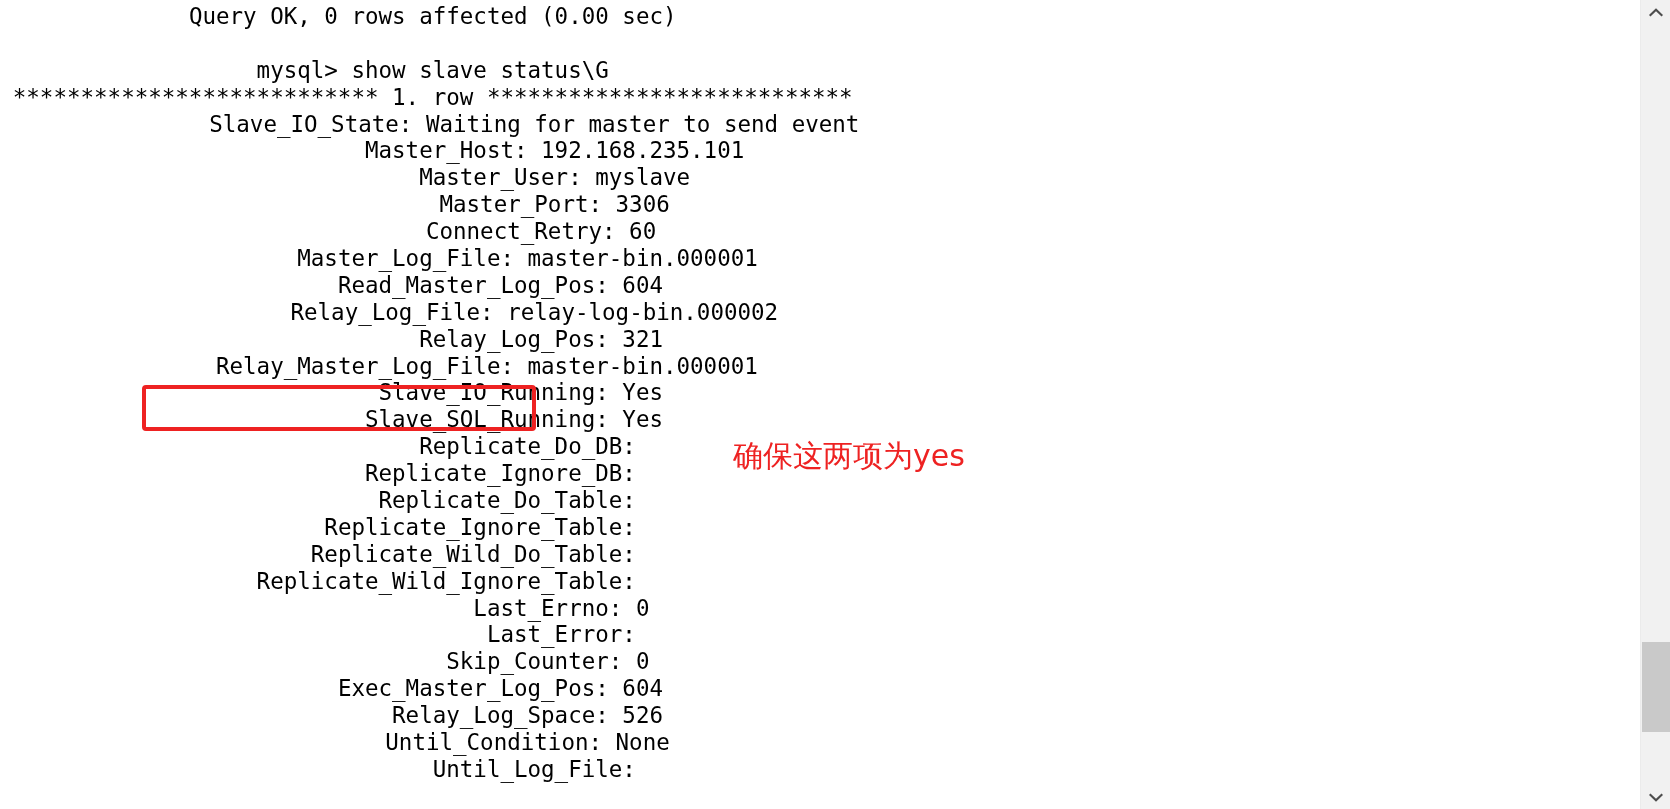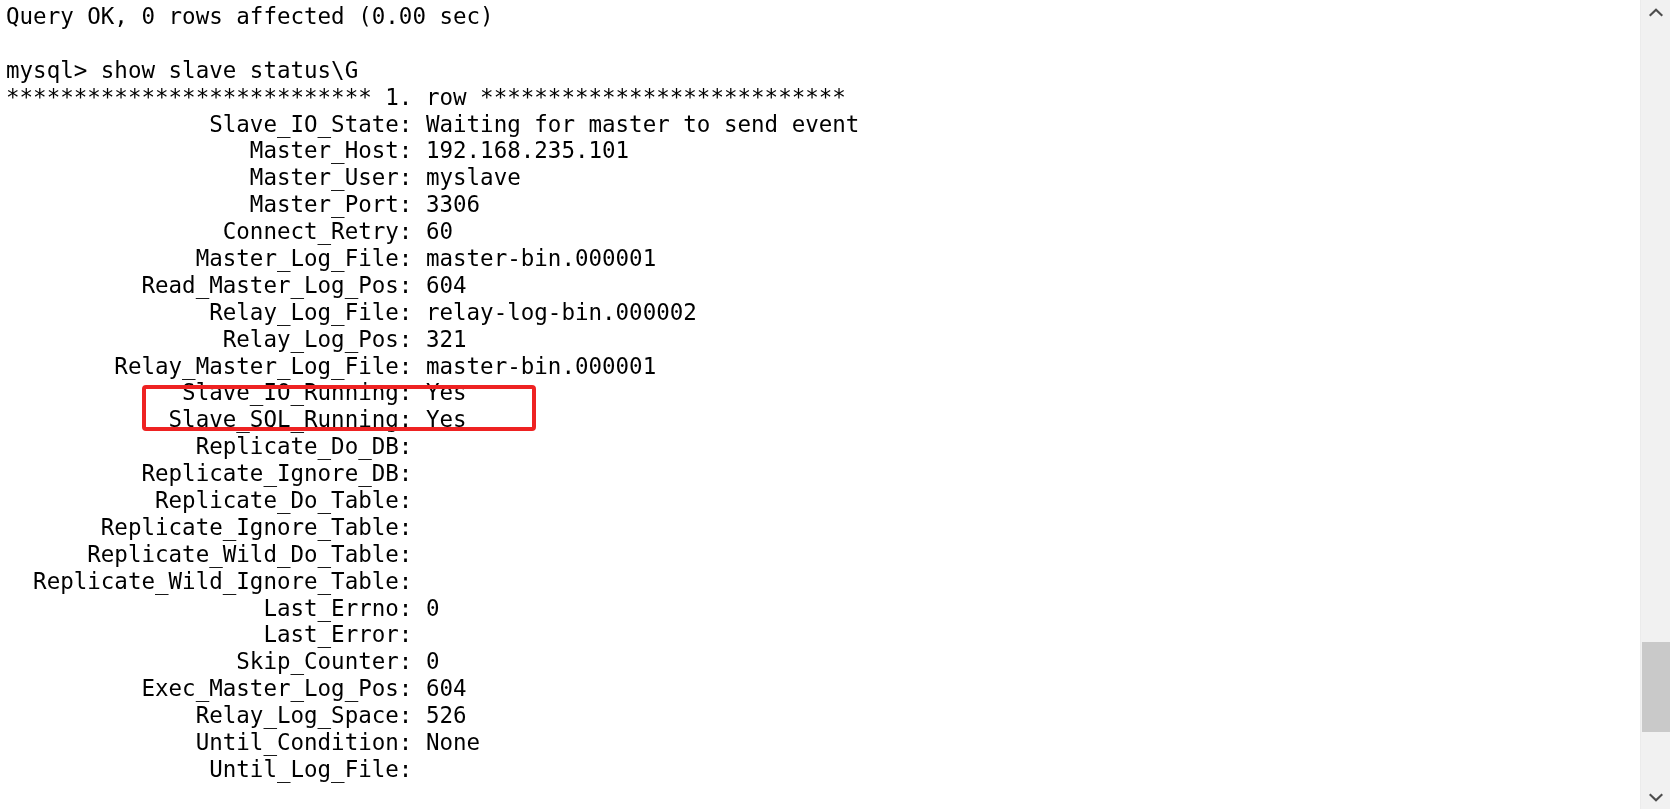--- a/index.html
+++ b/index.html
@@ -44,20 +44,21 @@
     line-height: 26.9px;
     color: #000000;
     white-space: pre;
     letter-spacing: 0px;
   }
 
   .tline {
     display: block;
     height: 26.9px;
     white-space: pre;
+    text-align: center;
   }
 
   
   #highlight-box {
     position: absolute;
     left: 142px;
     top: 385px;
     width: 394px;
     height: 46px;
     border: 4px solid #ee2222;
@@ -126,20 +127,21 @@
 <body>
 
 <div id="screen">
 
   <div id="terminal">
     <div id="term-lines"><span class="tline">Query OK, 0 rows affected (0.00 sec)</span><span class="tline">&nbsp;</span><span class="tline">mysql&gt; show slave status\G</span><span class="tline">*************************** 1. row ***************************</span><span class="tline">               Slave_IO_State: Waiting for master to send event</span><span class="tline">                  Master_Host: 192.168.235.101</span><span class="tline">                  Master_User: myslave</span><span class="tline">                  Master_Port: 3306</span><span class="tline">                Connect_Retry: 60</span><span class="tline">              Master_Log_File: master-bin.000001</span><span class="tline">          Read_Master_Log_Pos: 604</span><span class="tline">               Relay_Log_File: relay-log-bin.000002</span><span class="tline">                Relay_Log_Pos: 321</span><span class="tline">        Relay_Master_Log_File: master-bin.000001</span><span class="tline">             Slave_IO_Running: Yes</span><span class="tline">            Slave_SQL_Running: Yes</span><span class="tline">              Replicate_Do_DB:</span><span class="tline">          Replicate_Ignore_DB:</span><span class="tline">           Replicate_Do_Table:</span><span class="tline">       Replicate_Ignore_Table:</span><span class="tline">      Replicate_Wild_Do_Table:</span><span class="tline">  Replicate_Wild_Ignore_Table:</span><span class="tline">                   Last_Errno: 0</span><span class="tline">                   Last_Error:</span><span class="tline">                 Skip_Counter: 0</span><span class="tline">          Exec_Master_Log_Pos: 604</span><span class="tline">              Relay_Log_Space: 526</span><span class="tline">              Until_Condition: None</span><span class="tline">               Until_Log_File:</span></div>
   </div>
 
   <div id="highlight-box"></div>
 
+  <div id="annotation">确保这两项为yes</div>
 
   <div id="scrollbar">
     <div class="sb-arrow" id="sb-arrow-up">
       <svg width="14" height="9" viewBox="0 0 14 9" aria-hidden="true">
         <polyline points="1.5,7 7,1.8 12.5,7" fill="none" stroke="#4d4d4d" stroke-width="2.2" stroke-linecap="square"></polyline>
       </svg>
     </div>
     <div id="sb-track">
       <div id="sb-thumb"></div>
     </div>

